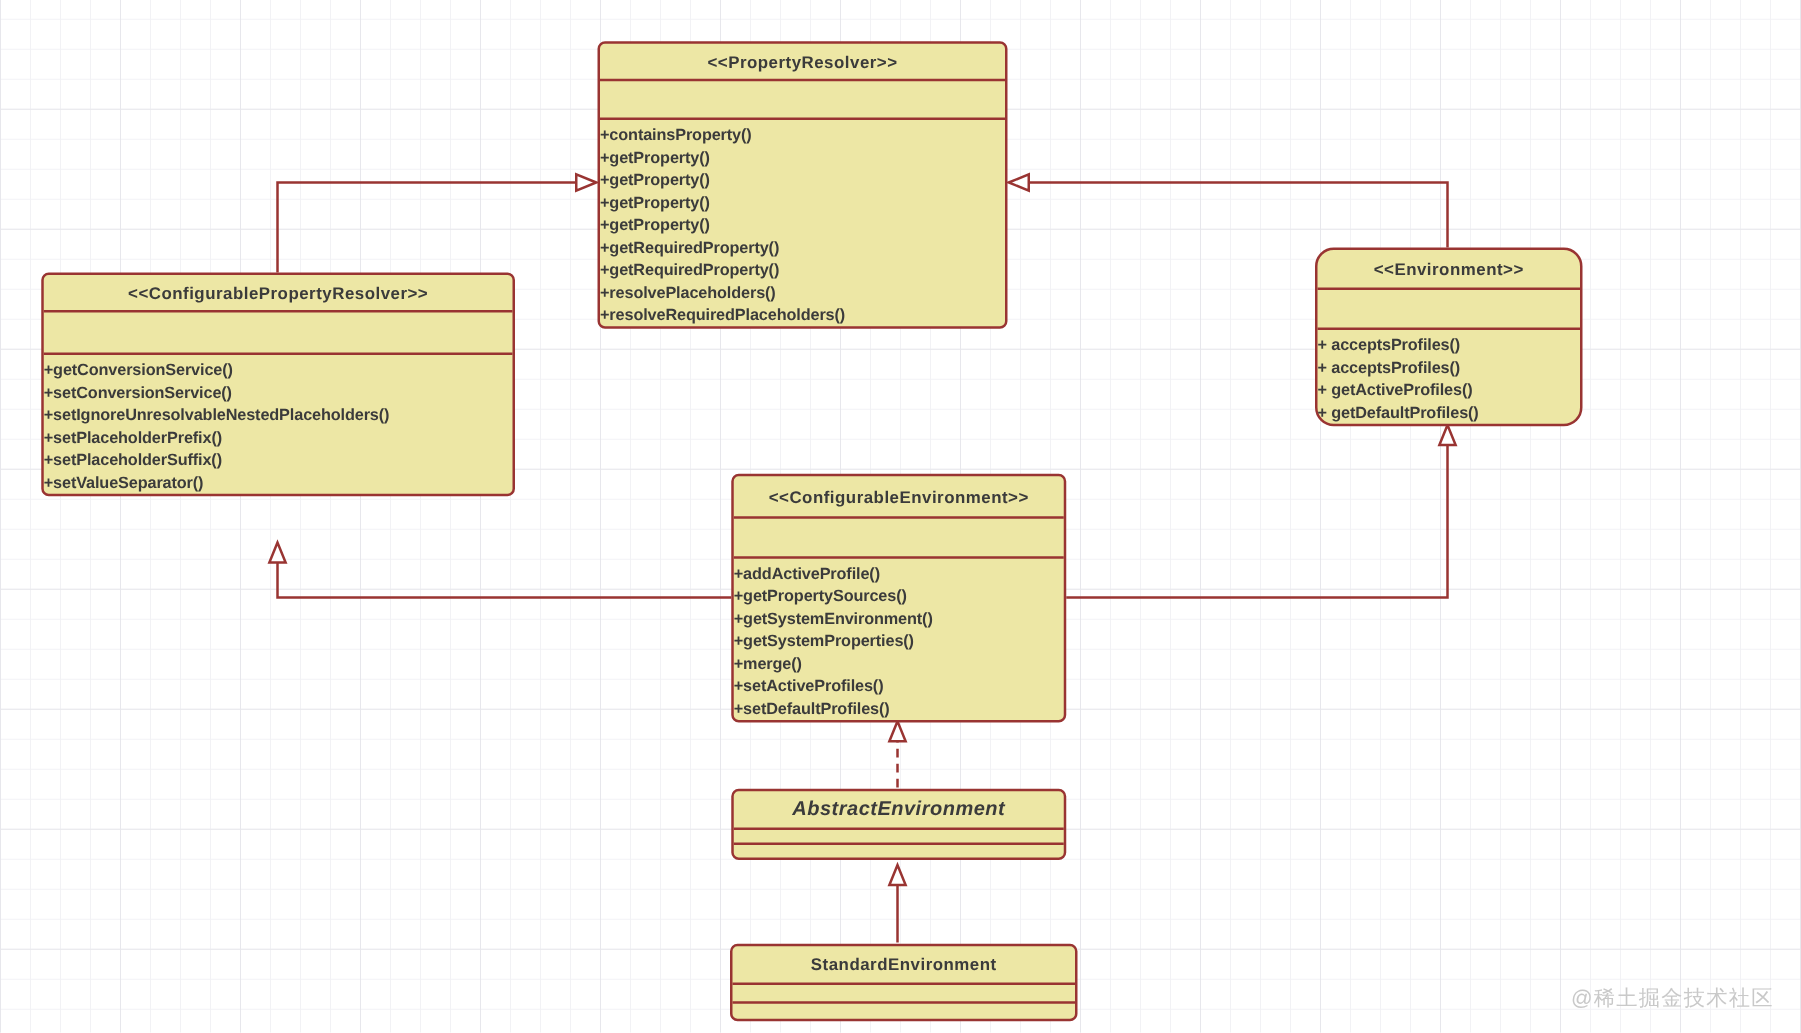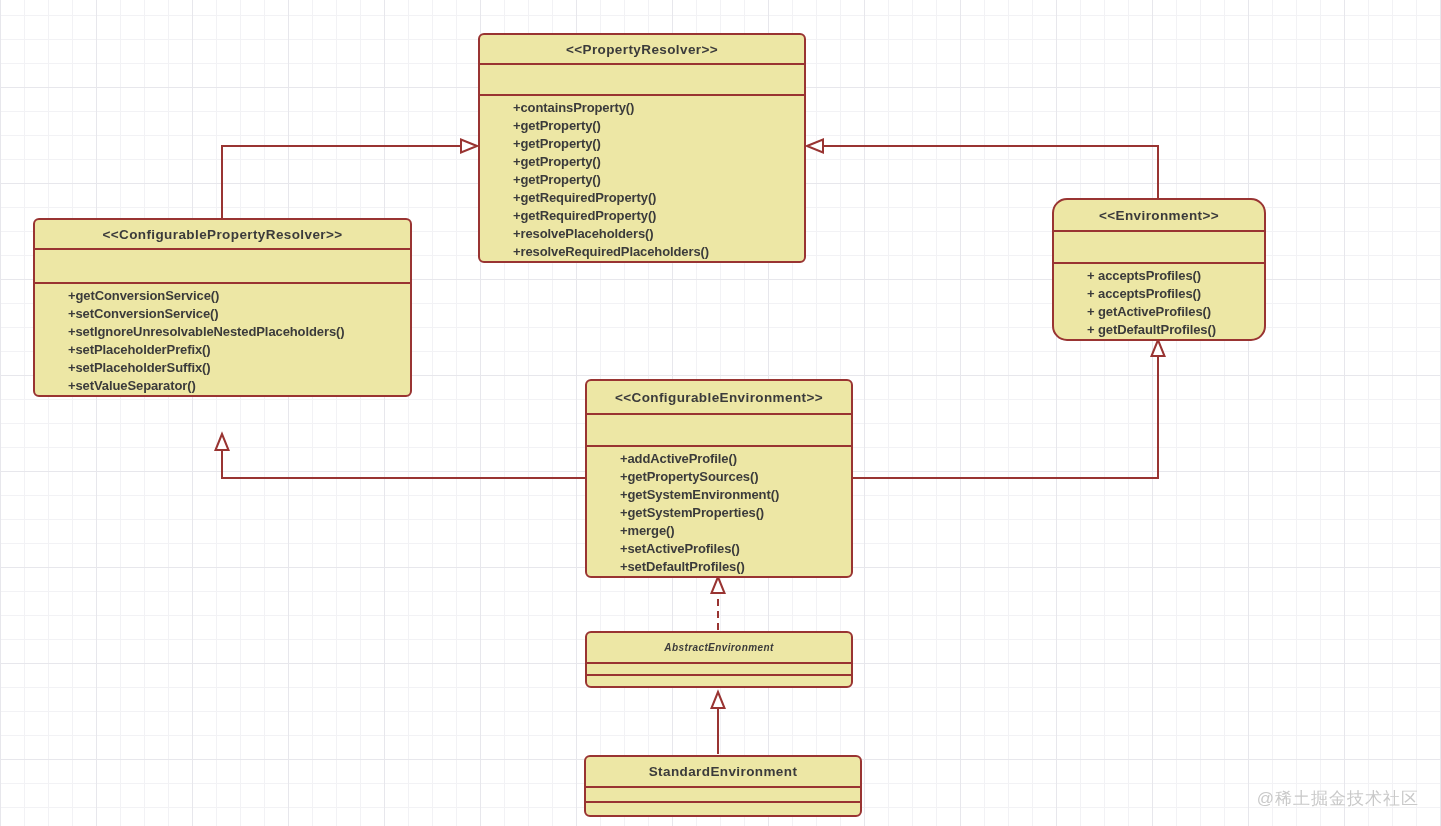--- a/index.html
+++ b/index.html
@@ -18,26 +18,26 @@
   svg.connectors{position:absolute;left:0;top:0;width:1441px;height:826px;pointer-events:none;}
   .uml-class{
     position:absolute;box-sizing:border-box;
     background:#EDE7A5;border:2px solid #993432;border-radius:6px;
     color:#3B3B3B;
   }
   .uml-title{
     display:flex;align-items:center;justify-content:center;
     font-weight:700;font-size:13.5px;letter-spacing:.4px;white-space:nowrap;
   }
-  .uml-title.italic span{font-style:italic;font-size:10px;}
+  .uml-title.italic span{font-style:italic;font-size:16px;}
   .uml-section{border-top:2px solid #993432;box-sizing:border-box;padding-top:3px;}
   .uml-section.empty{padding:0;}
   .uml-method{
     font-weight:700;font-size:13px;line-height:18px;color:#3B3B3B;
-    white-space:nowrap;letter-spacing:-0.1px;margin-left:33px;
+    white-space:nowrap;letter-spacing:-0.1px;
   }
   .watermark{
     position:absolute;right:22px;bottom:16px;
     font-size:17px;color:#c9c9c9;letter-spacing:1px;
   }
   polyline.rel{fill:none;stroke:#993432;stroke-width:2;}
   polyline.rel.dashed{stroke-dasharray:7,5;}
   polygon.head{fill:#ffffff;stroke:#993432;stroke-width:2;stroke-linejoin:miter;}
 </style>
 </head>

